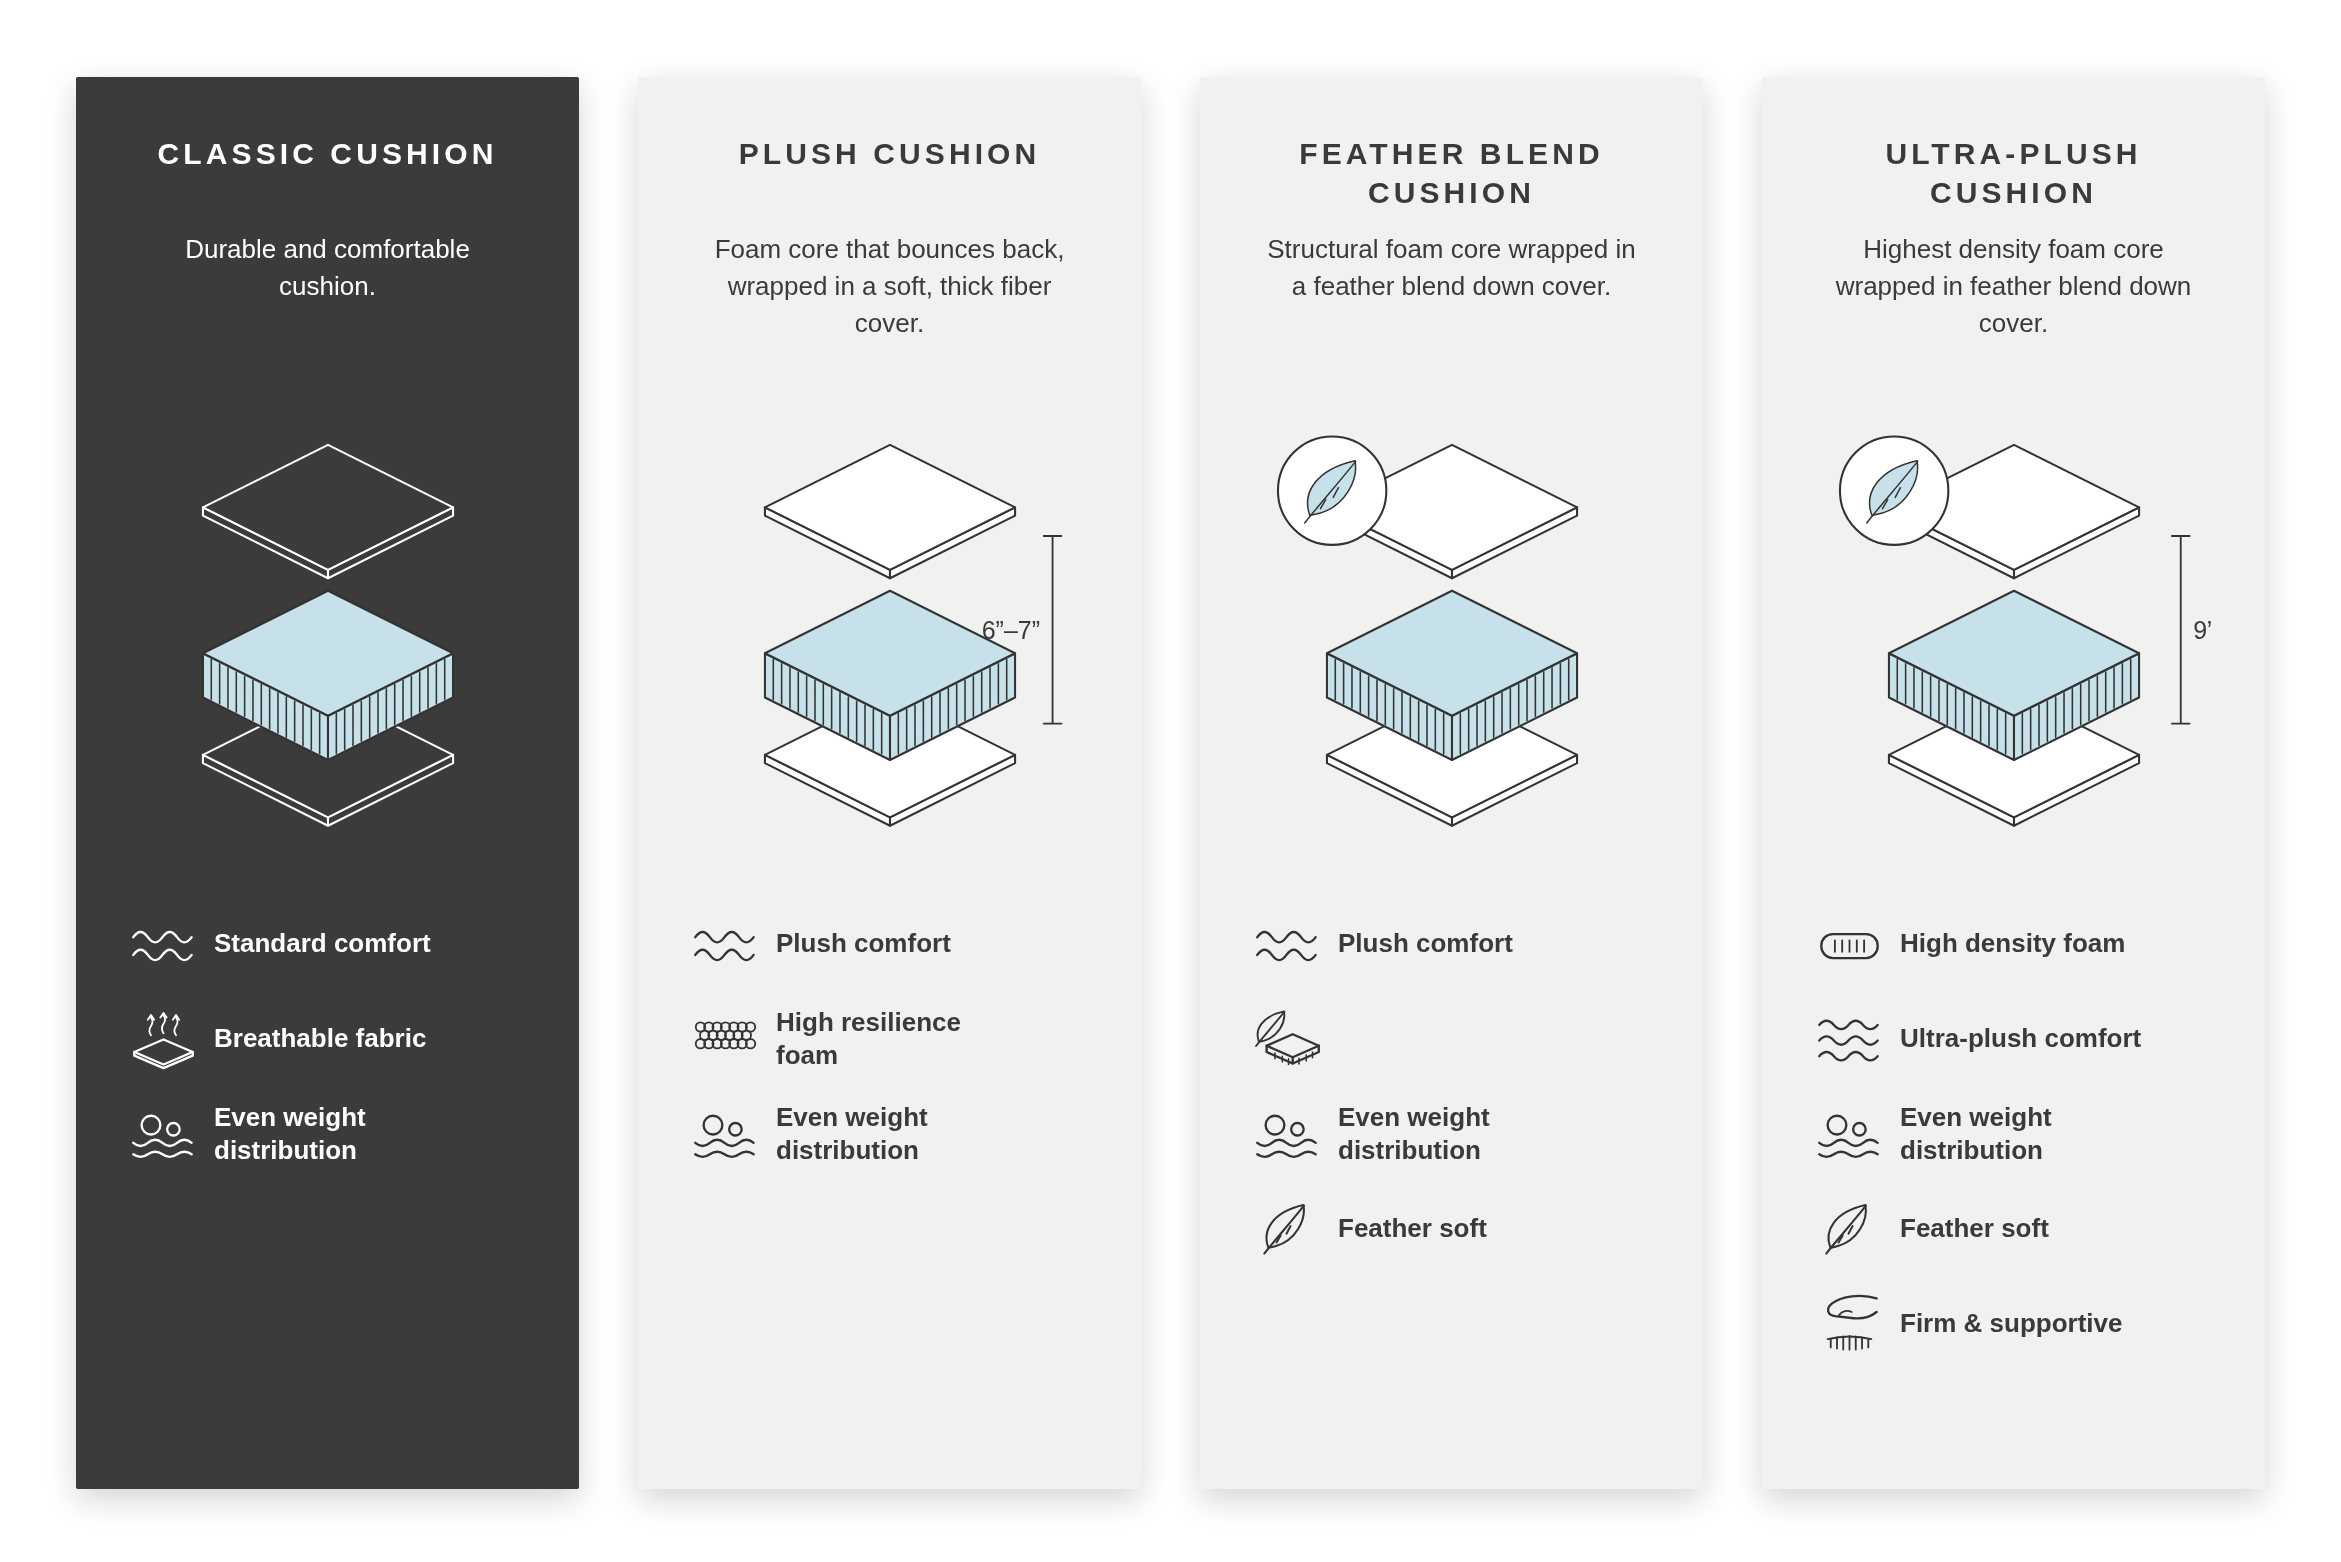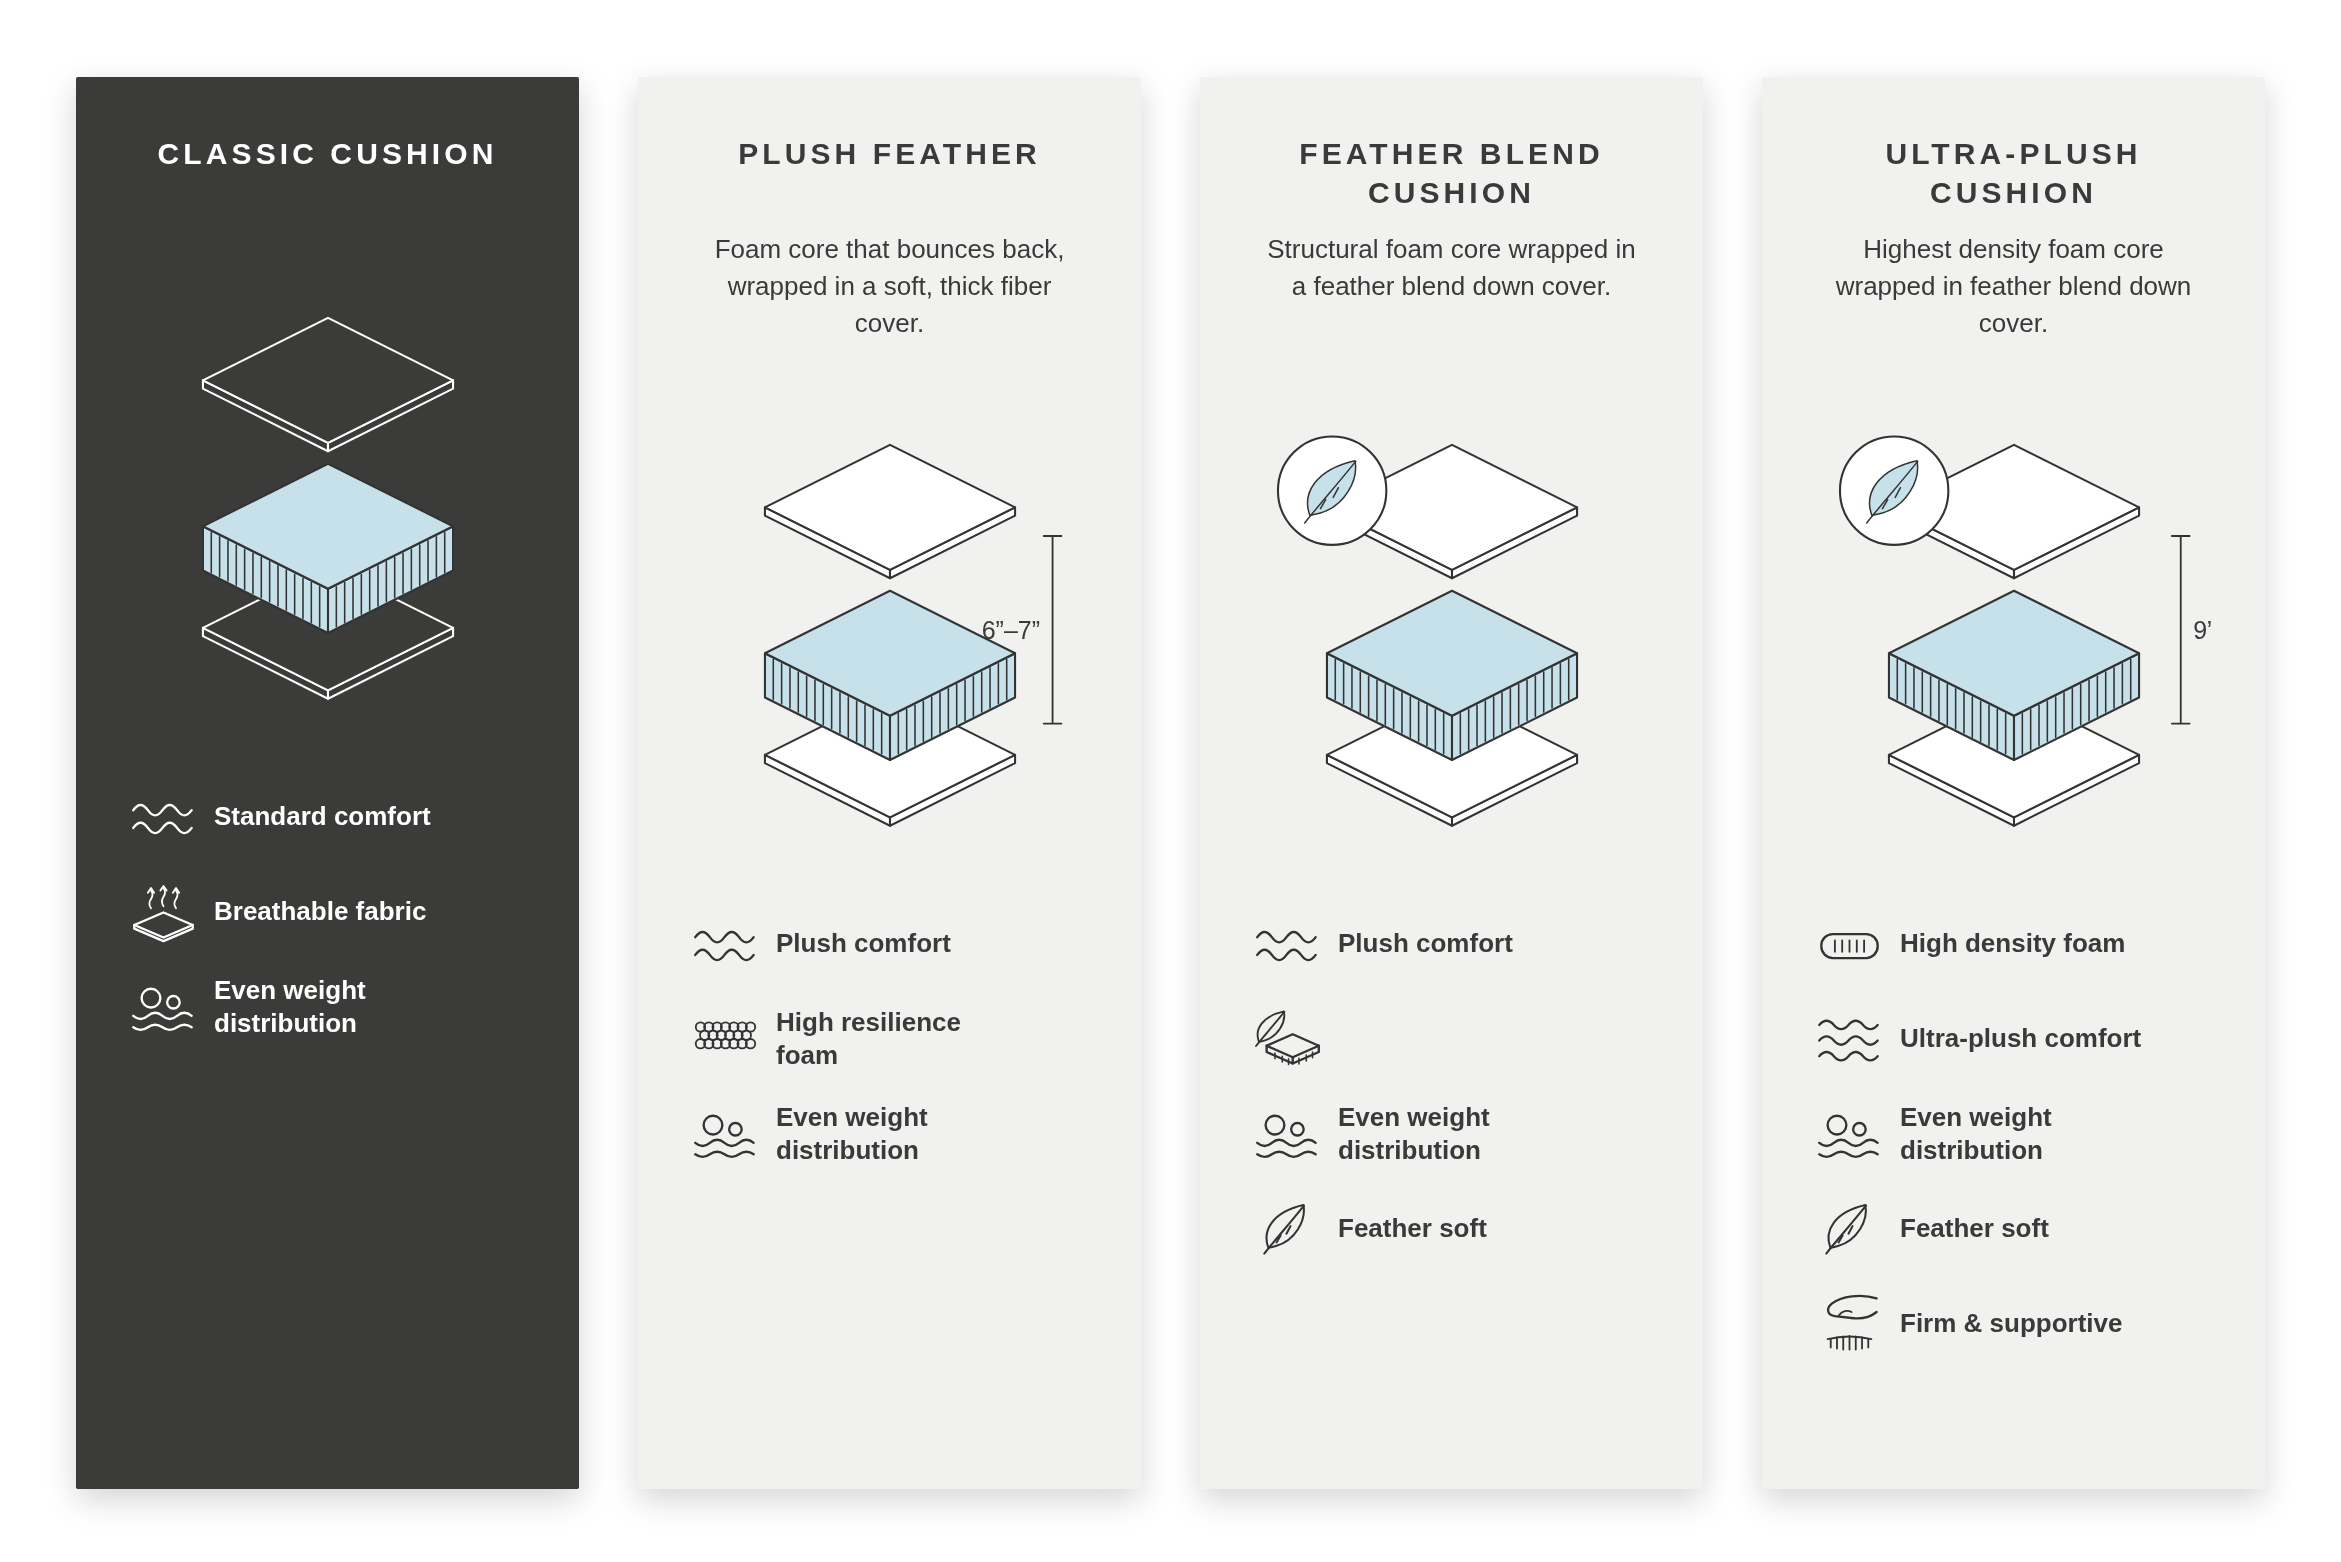--- a/index.html
+++ b/index.html
@@ -47,20 +47,21 @@
   .f-icon svg { display: block; }
   .f-label { font-size: 26px; line-height: 1.27; color: var(--text); max-width: 251px; }
 </style>
 </head>
 <body>
 
 <div class="app">
 
   <section class="panel" style="--bg: #3B3B39; --text: #FFFFFF; --line: #FFFFFF; --foam: #C7E1EA; --foam-line: #333333; --slab-fill: #3B3B39;">
     <h2>CLASSIC CUSHION</h2>
+    <p class="desc">Durable and comfortable cushion.</p>
     <div class="diagram">
         <svg viewBox="0 0 760 790" width="396" height="412" stroke-linecap="round">
           <path class="slab" d="M 140 625 L 380 745 L 380 761 L 140 641 Z"></path>
           <path class="slab" d="M 620 625 L 380 745 L 380 761 L 620 641 Z"></path>
           <path class="slab" d="M 380 505 L 620 625 L 380 745 L 140 625 Z"></path>
           <path class="foam" d="M 140 430 L 380 550 L 380 635 L 140 515 Z"></path>
           <path class="foam" d="M 620 430 L 380 550 L 380 635 L 620 515 Z"></path>
           <path class="stripes" d="M156 442 V519 M172 450 V527 M188 458 V535 M204 466 V543 M220 474 V551 M236 482 V559 M252 490 V567 M268 498 V575 M284 506 V583 M300 514 V591 M316 522 V599 M332 530 V607 M348 538 V615 M364 546 V623 M396 546 V623 M412 538 V615 M428 530 V607 M444 522 V599 M460 514 V591 M476 506 V583 M492 498 V575 M508 490 V567 M524 482 V559 M540 474 V551 M556 466 V543 M572 458 V535 M588 450 V527 M604 442 V519 "></path>
           <path class="foam" d="M 380 310 L 620 430 L 380 550 L 140 430 Z"></path>
           <path class="slab" d="M 140 150 L 380 270 L 380 286 L 140 166 Z"></path>
@@ -101,21 +102,21 @@
               <path d="M12 76 q14 12 28 0 t28 0 t28 0 t28 0"></path>
               <path d="M12 98 q14 10 28 0 t28 0 t28 0 t28 0"></path>
             </svg>
           </span>
         <span class="f-label">Even weight distribution</span>
       </li>
     </ul>
   </section>
 
   <section class="panel" style="--bg: #F1F1EF; --text: #3A3A3A; --line: #333333; --foam: #C7E1EA; --foam-line: #333333; --slab-fill: #FFFFFF;">
-    <h2>PLUSH FEATHER</h2>
+    <h2>PLUSH CUSHION</h2>
     <p class="desc">Foam core that bounces back, wrapped in a soft, thick fiber cover.</p>
     <div class="diagram">
         <svg viewBox="0 0 760 790" width="396" height="412" stroke-linecap="round">
           <path class="slab" d="M 140 625 L 380 745 L 380 761 L 140 641 Z"></path>
           <path class="slab" d="M 620 625 L 380 745 L 380 761 L 620 641 Z"></path>
           <path class="slab" d="M 380 505 L 620 625 L 380 745 L 140 625 Z"></path>
           <path class="foam" d="M 140 430 L 380 550 L 380 635 L 140 515 Z"></path>
           <path class="foam" d="M 620 430 L 380 550 L 380 635 L 620 515 Z"></path>
           <path class="stripes" d="M156 442 V519 M172 450 V527 M188 458 V535 M204 466 V543 M220 474 V551 M236 482 V559 M252 490 V567 M268 498 V575 M284 506 V583 M300 514 V591 M316 522 V599 M332 530 V607 M348 538 V615 M364 546 V623 M396 546 V623 M412 538 V615 M428 530 V607 M444 522 V599 M460 514 V591 M476 506 V583 M492 498 V575 M508 490 V567 M524 482 V559 M540 474 V551 M556 466 V543 M572 458 V535 M588 450 V527 M604 442 V519 "></path>
           <path class="foam" d="M 380 310 L 620 430 L 380 550 L 140 430 Z"></path>

